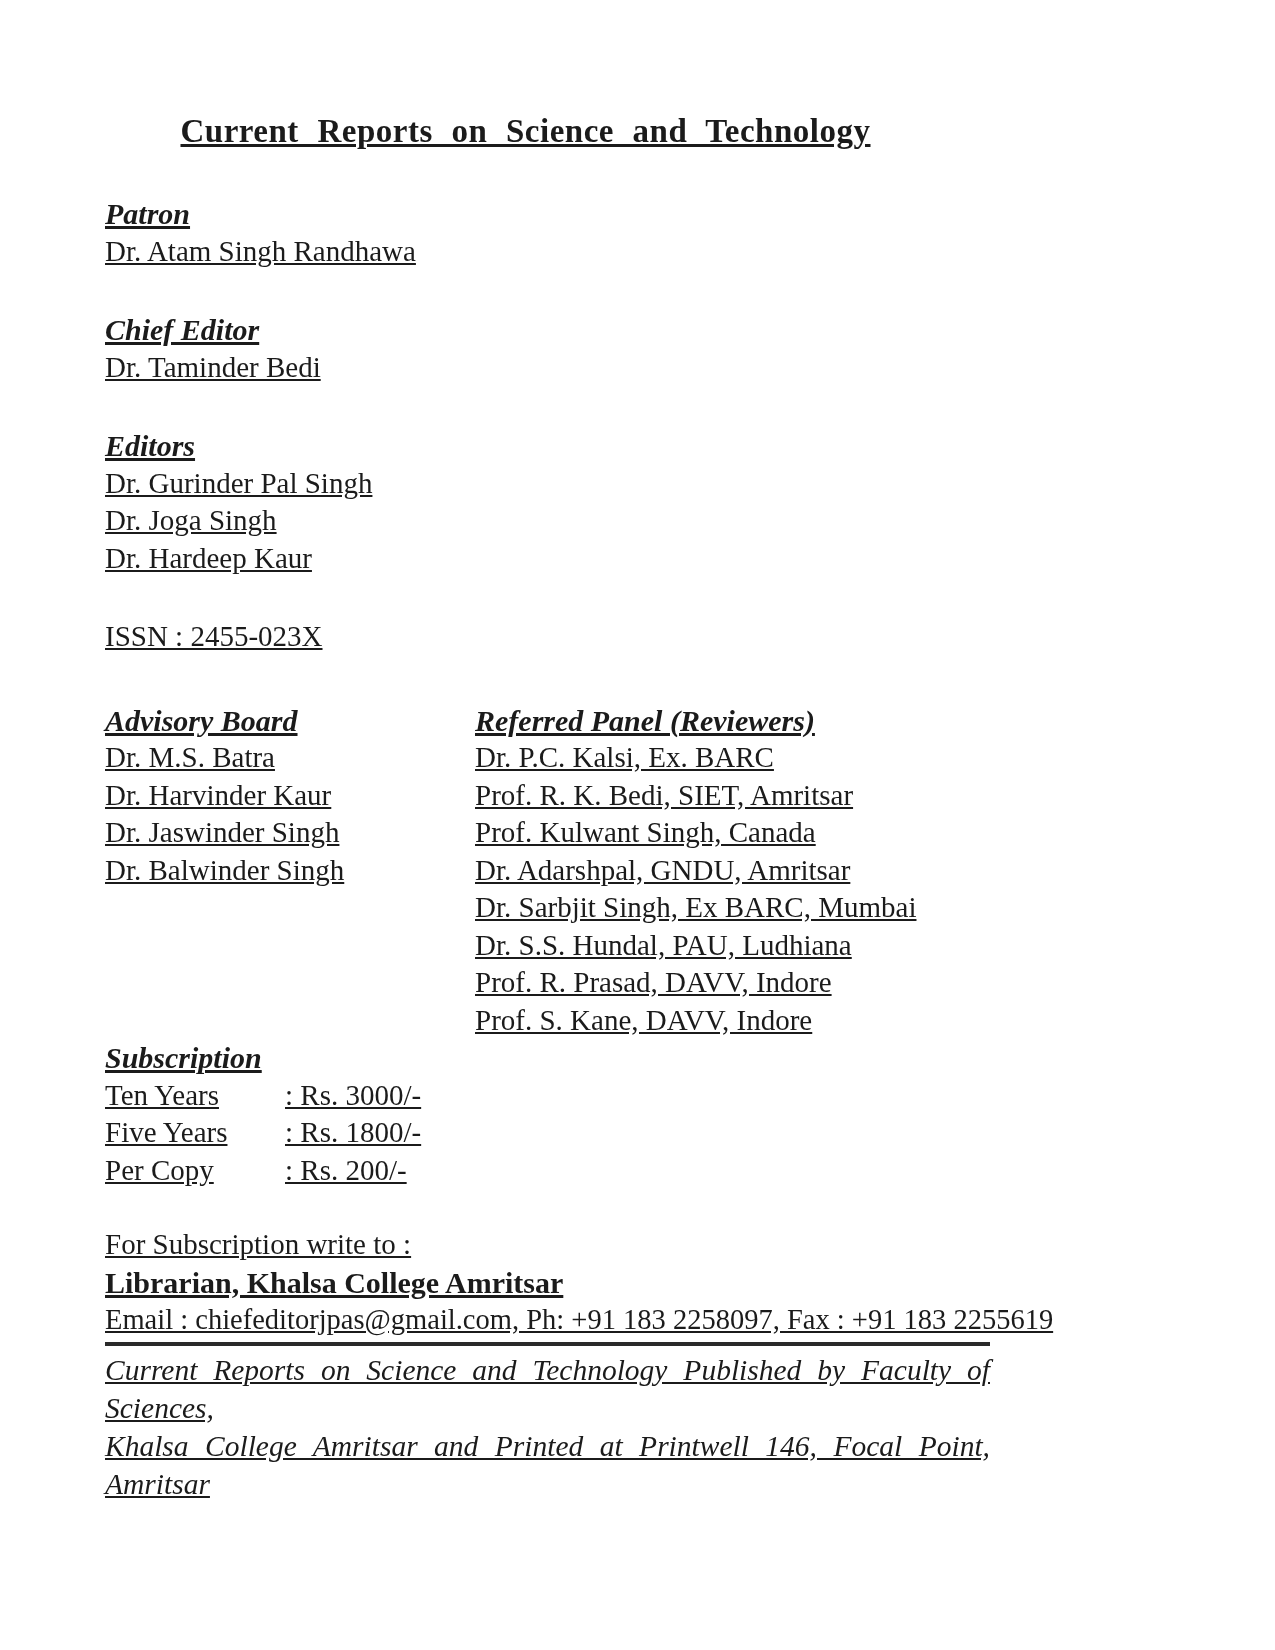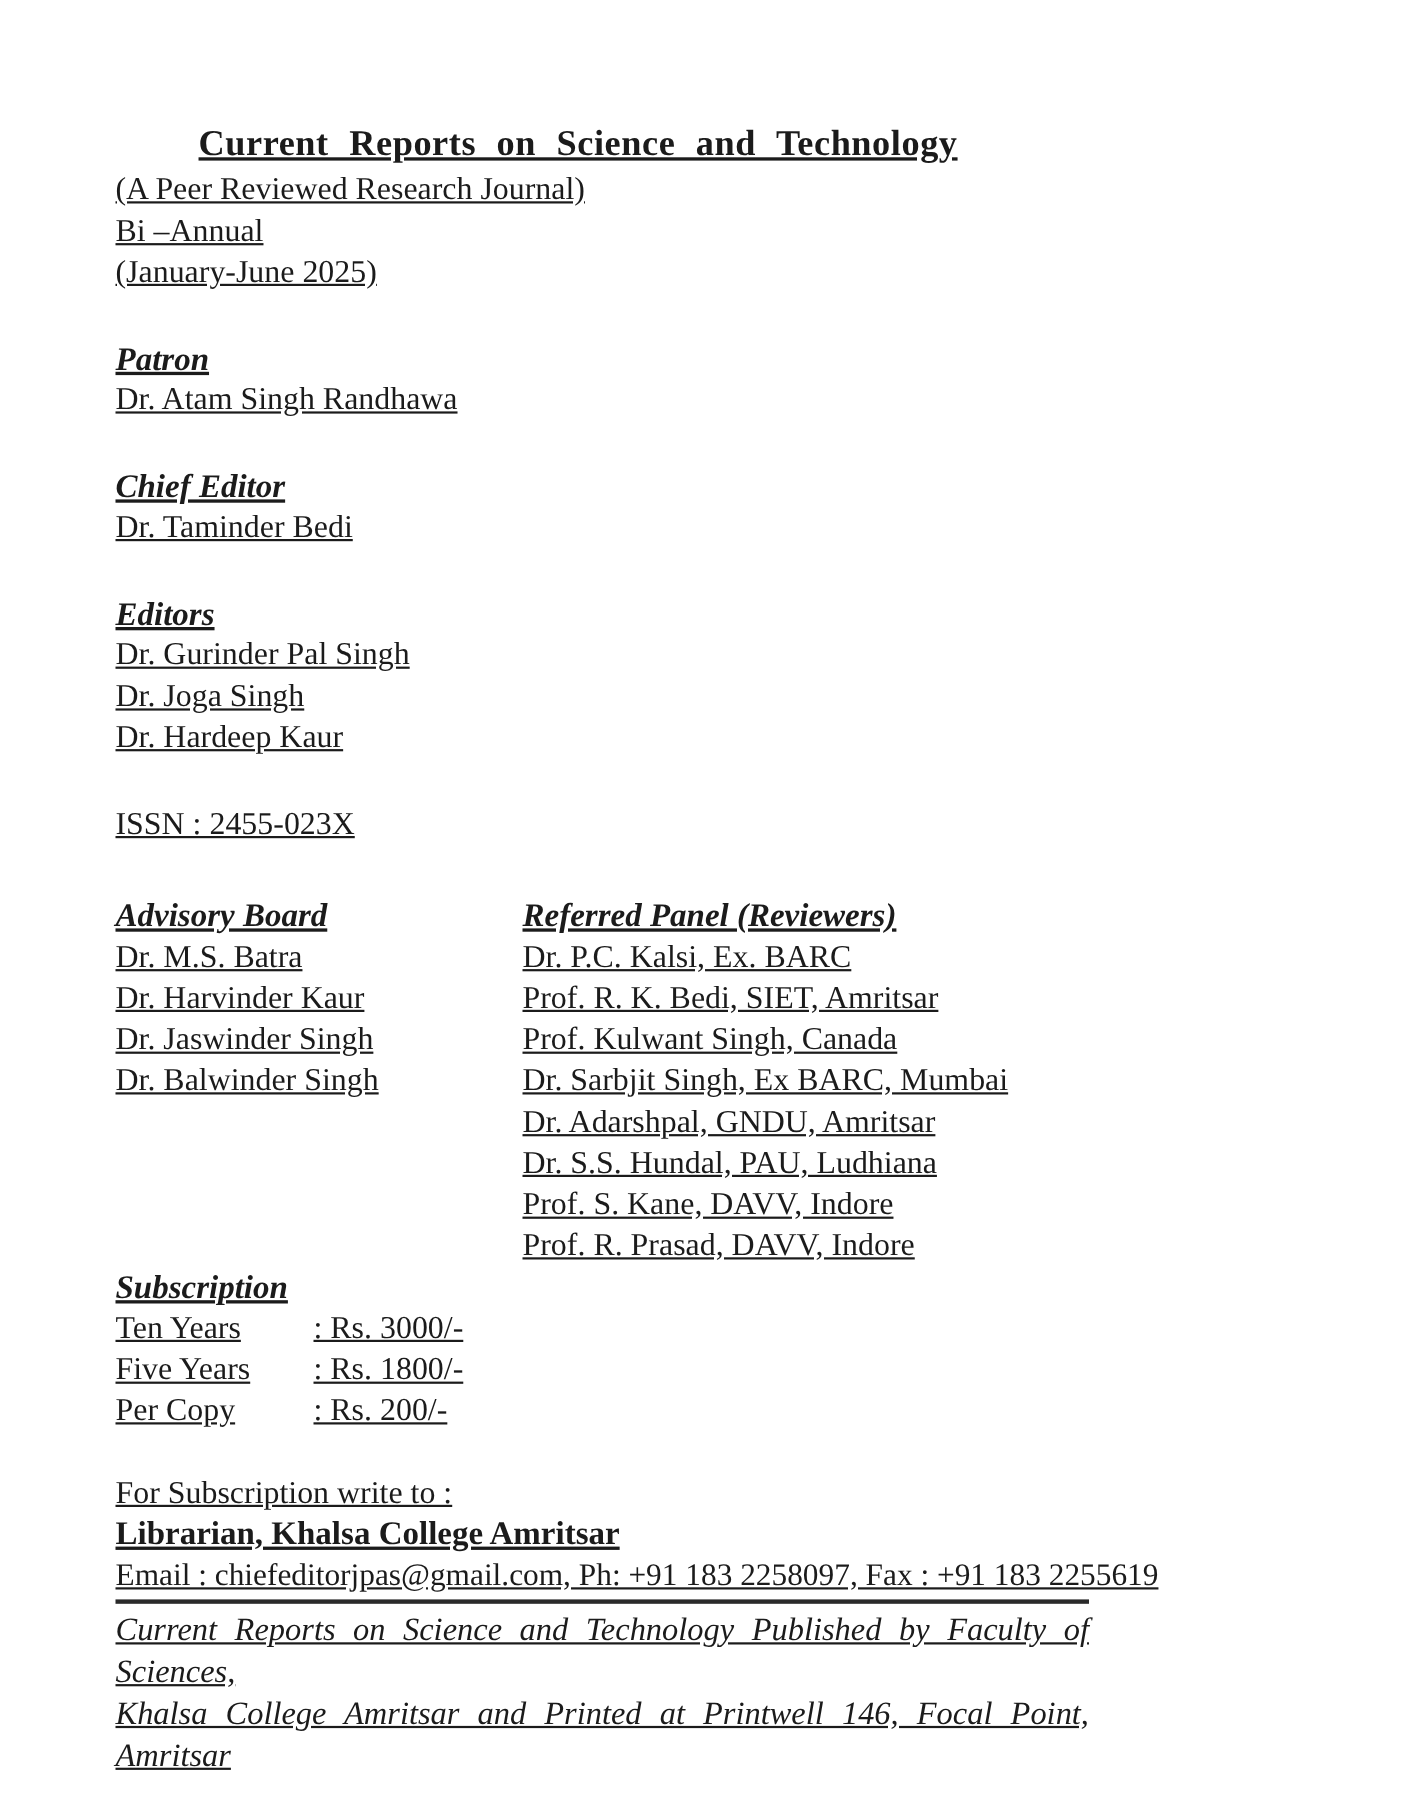--- a/index.html
+++ b/index.html
@@ -92,25 +92,20 @@
     width: 885px;
   }
 </style>
 </head>
 <body>
 
 <div class="page">
 
   <div class="title">Current Reports on Science and Technology</div>
 
-  <div>
-    <div class="line">(A Peer Reviewed Research Journal)</div>
-    <div class="line">Bi –Annual</div>
-    <div class="line">(January-June 2025)</div>
-  </div>
 
   <div class="sec">
     <div class="heading">Patron</div>
     <div class="line">Dr. Atam Singh Randhawa</div>
   </div>
 
   <div class="sec">
     <div class="heading">Chief Editor</div>
     <div class="line">Dr. Taminder Bedi</div>
   </div>
@@ -132,25 +127,25 @@
       <div class="line">Dr. M.S. Batra</div>
       <div class="line">Dr. Harvinder Kaur</div>
       <div class="line">Dr. Jaswinder Singh</div>
       <div class="line">Dr. Balwinder Singh</div>
     </div>
     <div class="col-right">
       <div class="heading">Referred Panel (Reviewers)</div>
       <div class="line">Dr. P.C. Kalsi, Ex. BARC</div>
       <div class="line">Prof. R. K. Bedi, SIET, Amritsar</div>
       <div class="line">Prof. Kulwant Singh, Canada</div>
+      <div class="line">Dr. Adarshpal, GNDU, Amritsar</div>
       <div class="line">Dr. Sarbjit Singh, Ex BARC, Mumbai</div>
-      <div class="line">Dr. Adarshpal, GNDU, Amritsar</div>
       <div class="line">Dr. S.S. Hundal, PAU, Ludhiana</div>
+      <div class="line">Prof. R. Prasad, DAVV, Indore</div>
       <div class="line">Prof. S. Kane, DAVV, Indore</div>
-      <div class="line">Prof. R. Prasad, DAVV, Indore</div>
     </div>
   </div>
 
   <div>
     <div class="heading">Subscription</div>
     <div class="sub-row">
       <span class="sub-term">Ten Years</span>
       <span class="sub-rate">: Rs. 3000/-</span>
     </div>
     <div class="sub-row">

